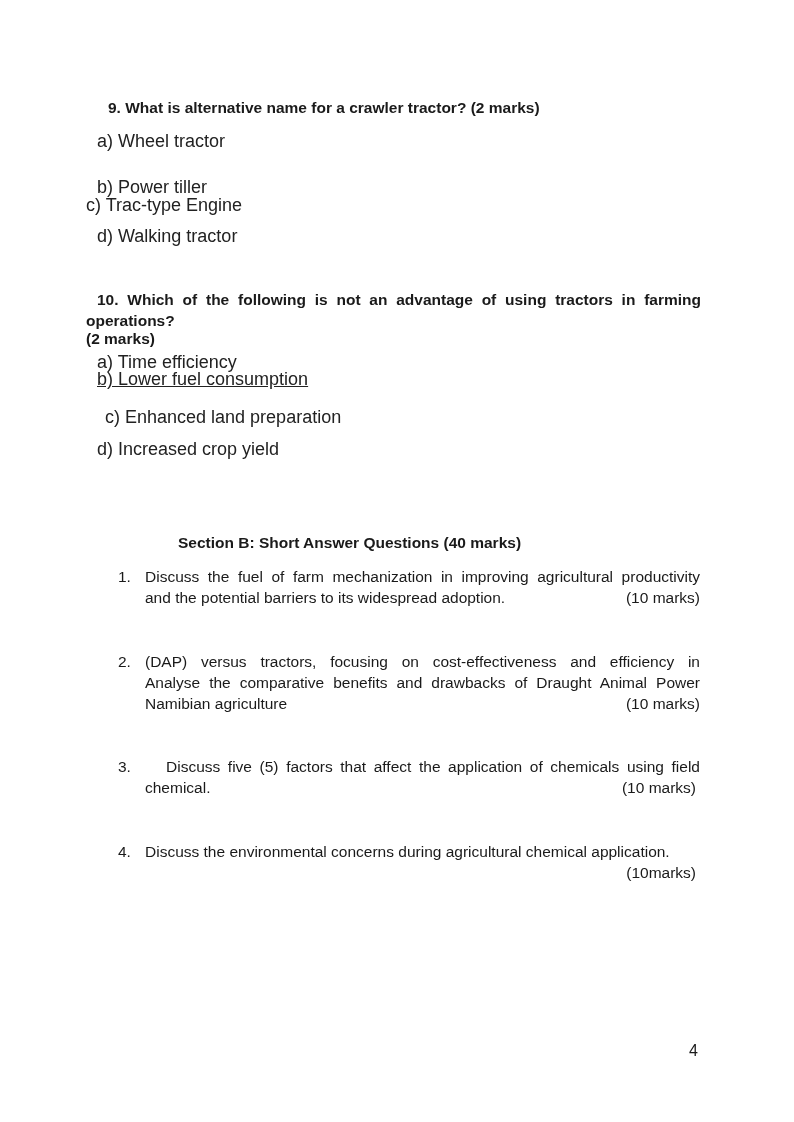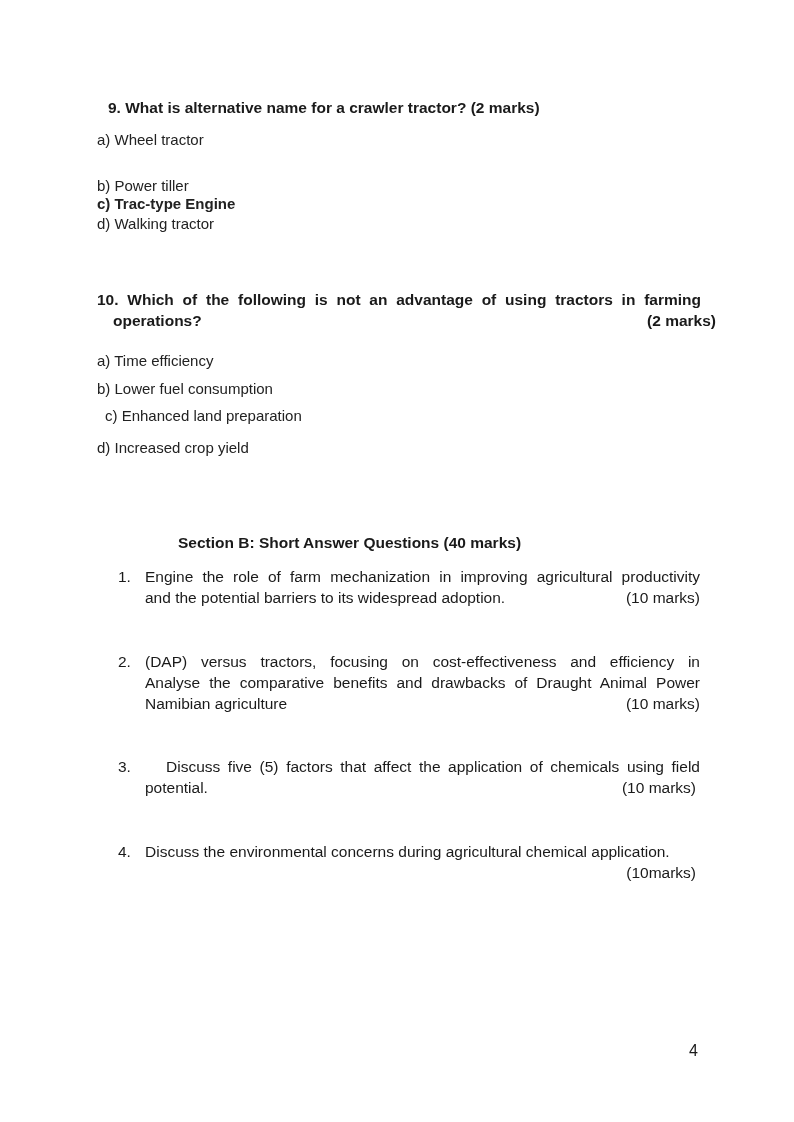--- a/index.html
+++ b/index.html
@@ -2,74 +2,74 @@
 <html><head>
 <meta charset="utf-8">
 <style>
   html, body { margin: 0; padding: 0; background: #ffffff; }
   body {
     width: 794px; height: 1122px; position: relative; overflow: hidden;
     font-family: "Liberation Sans", sans-serif; color: #1a1a1a;
   }
   .abs { position: absolute; }
   .q-title { font-weight: bold; font-size: 15.5px; }
-  .opt { font-size: 15px; color: #222; }
+  .opt { font-size: 18px; color: #222; }
   .justify-line { display: flex; justify-content: space-between; }
   .section-title { font-weight: bold; font-size: 15.5px; text-align: center; width: 699px; left: 0; }
   .sa-item { position: absolute; left: 118px; width: 582px; font-size: 15.5px; line-height: 21px; }
   .sa-num { position: absolute; left: 0; top: 0; }
   .sa-body { margin-left: 27px; text-align: justify; }
   .marks { font-weight: normal; }
   .page-num { font-size: 16px; }
 </style>
 </head>
 <body>
 
 <div class="abs q-title" style="left:80px; top:99px;margin-left:28px;">9. What is alternative name for a crawler tractor? (2 marks)</div>
 <div class="abs opt" style="left:97px; top:131px;">a) Wheel tractor</div>
 <div class="abs opt" style="left:97px; top:163px;margin-top:14px;">b) Power tiller</div>
-<div class="abs opt" style="left:97px; top:195px;font-weight:bold;">c) Trac-type Engine</div>
-<div class="abs opt" style="left:97px; top:215px;">d) Walking tractor</div>
+<div class="abs opt" style="left:86px; top:195px;">c) Trac-type Engine</div>
+<div class="abs opt" style="left:97px; top:226px;">d) Walking tractor</div>
 
 <div class="abs q-title" style="left:97px; top:291px; width:604px; text-align:justify; text-align-last:justify;">10. Which of the following is not an advantage of using tractors in farming</div>
-<div class="abs q-title justify-line" style="left:113px; top:312px; width:603px;">
+<div class="abs q-title justify-line" style="left:86px; top:312px; width:603px;flex-direction:column;">
   <span>operations?</span>
   <span>(2 marks)</span>
 </div>
 <div class="abs opt" style="left:97px; top:352px;">a) Time efficiency</div>
-<div class="abs opt" style="left:97px; top:380px;">b) Lower fuel consumption</div>
+<div class="abs opt" style="left:97px; top:369px;text-decoration:underline;">b) Lower fuel consumption</div>
 <div class="abs opt" style="left:105px; top:407px;">c) Enhanced land preparation</div>
 <div class="abs opt" style="left:97px; top:439px;">d) Increased crop yield</div>
 
 <div class="abs section-title" style="top:534px;">Section B: Short Answer Questions (40 marks)</div>
 
 <div class="sa-item" style="top:566px;">
   <span class="sa-num">1.</span>
-  <div class="sa-body" style="text-align-last:justify;">Engine the role of farm mechanization in improving agricultural productivity</div>
+  <div class="sa-body" style="text-align-last:justify;">Discuss the fuel of farm mechanization in improving agricultural productivity</div>
   <div class="sa-body justify-line">
     <span>and the potential barriers to its widespread adoption.</span>
     <span class="marks">(10 marks)</span>
   </div>
 </div>
 
 <div class="sa-item" style="top:651px;">
   <span class="sa-num">2.</span>
   <div class="sa-body" style="text-align-last:justify;">(DAP) versus tractors, focusing on cost-effectiveness and efficiency in</div>
   <div class="sa-body" style="text-align-last:justify;">Analyse the comparative benefits and drawbacks of Draught Animal Power</div>
   <div class="sa-body justify-line">
     <span>Namibian agriculture</span>
     <span class="marks">(10 marks)</span>
   </div>
 </div>
 
 <div class="sa-item" style="top:756px; width:578px;">
   <span class="sa-num">3.</span>
   <div class="sa-body" style="text-align-last:justify; margin-right:-4px;margin-left:48px;">Discuss five (5) factors that affect the application of chemicals using field</div>
   <div class="sa-body justify-line">
-    <span>potential.</span>
+    <span>chemical.</span>
     <span class="marks">(10 marks)</span>
   </div>
 </div>
 
 <div class="sa-item" style="top:841px; width:578px;">
   <span class="sa-num">4.</span>
   <div class="sa-body" style="white-space:nowrap;">Discuss the environmental concerns during agricultural chemical application.</div>
   <div class="sa-body" style="text-align:right;">
     <span class="marks">(10marks)</span>
   </div>

